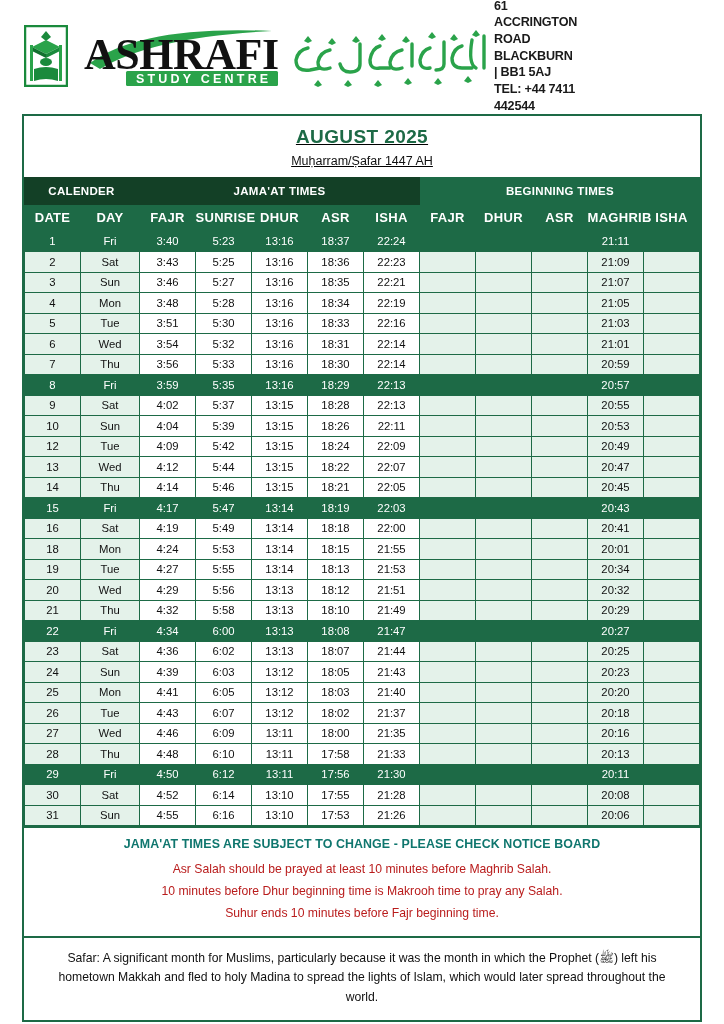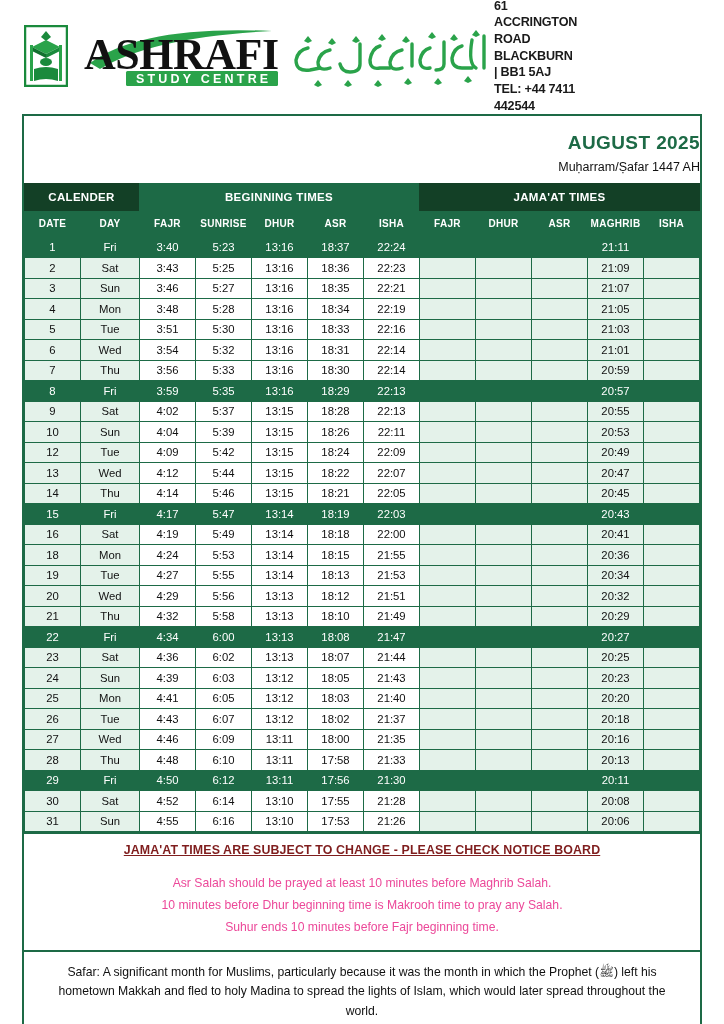--- a/index.html
+++ b/index.html
@@ -44,22 +44,23 @@
     position: absolute;
     left: 22px; top: 114px;
     width: 680px;
     border: 2px solid #1d6a46;
     background: #ffffff;
   }
 
   
   .title-band {
     background: #ffffff;
-    text-align: right;
-    padding: 16px 0 9px;
+    text-align: center;
+    padding: 10px 0 9px;
+    text-decoration: underline;
   }
   .month-title {
     color: #1d6a46;
     font-size: 19px;
     font-weight: bold;
     letter-spacing: 0.4px;
   }
   .hijri {
     color: #111111;
     font-size: 12.5px;
@@ -89,21 +90,21 @@
   
   table.times {
     width: 100%;
     border-collapse: collapse;
     table-layout: fixed;
     background: #1d6a46;
   }
   table.times th {
     background: #1d6a46;
     color: #ffffff;
-    font-size: 10px;
+    font-size: 13px;
     font-weight: bold;
     letter-spacing: 0.3px;
     height: 26px;
     border: none;
   }
   table.times td {
     height: 20.5px;
     font-size: 11.3px;
     text-align: center;
     color: #111111;
@@ -128,28 +129,27 @@
   
   .notice-box {
     border-top: 2px solid #1d6a46;
     background: #ffffff;
     text-align: center;
     padding: 9px 12px 11px;
   }
   .notice-head {
     font-size: 12.4px;
     font-weight: bold;
-    color: #7f1d1d;
-    margin-bottom: 15px;
+    color: #0f766e;
+    margin-bottom: 7px;
     letter-spacing: 0.1px;
-    text-decoration: underline;
   }
   .notice-line {
     font-size: 12.2px;
-    color: #ec4899;
+    color: #b91c1c;
     line-height: 1.82;
   }
   .para-box {
     border-top: 2px solid #1d6a46;
     background: #ffffff;
     padding: 11px 26px 12px;
     text-align: center;
     font-size: 12.2px;
     color: #111111;
     line-height: 1.62;
@@ -227,22 +227,22 @@
 
   <div class="frame">
 
     <div class="title-band">
       <div class="month-title">AUGUST 2025</div>
       <div class="hijri">Muḥarram/Ṣafar 1447 AH</div>
     </div>
 
     <div class="group-row">
       <div class="grp grp-cal">CALENDER</div>
+      <div class="grp grp-jam">JAMA'AT TIMES</div>
       <div class="grp grp-beg">BEGINNING TIMES</div>
-      <div class="grp grp-jam">JAMA'AT TIMES</div>
     </div>
 
     <table class="times">
       <colgroup>
         <col class="c-date">
           <col class="c-day">
         <col class="c-beg">
           <col class="c-beg">
           <col class="c-beg">
           <col class="c-beg">
@@ -484,21 +484,21 @@
             <td class="cal">18</td>
             <td class="cal">Mon</td>
             <td class="beg">4:24</td>
             <td class="beg">5:53</td>
             <td class="beg">13:14</td>
             <td class="beg">18:15</td>
             <td class="beg">21:55</td>
             <td class="jam"></td>
             <td class="jam"></td>
             <td class="jam"></td>
-            <td class="jam">20:36</td>
+            <td class="jam">20:01</td>
             <td class="jam"></td>
           </tr>
           <tr>
             <td class="cal">19</td>
             <td class="cal">Tue</td>
             <td class="beg">4:27</td>
             <td class="beg">5:55</td>
             <td class="beg">13:14</td>
             <td class="beg">18:13</td>
             <td class="beg">21:53</td>

